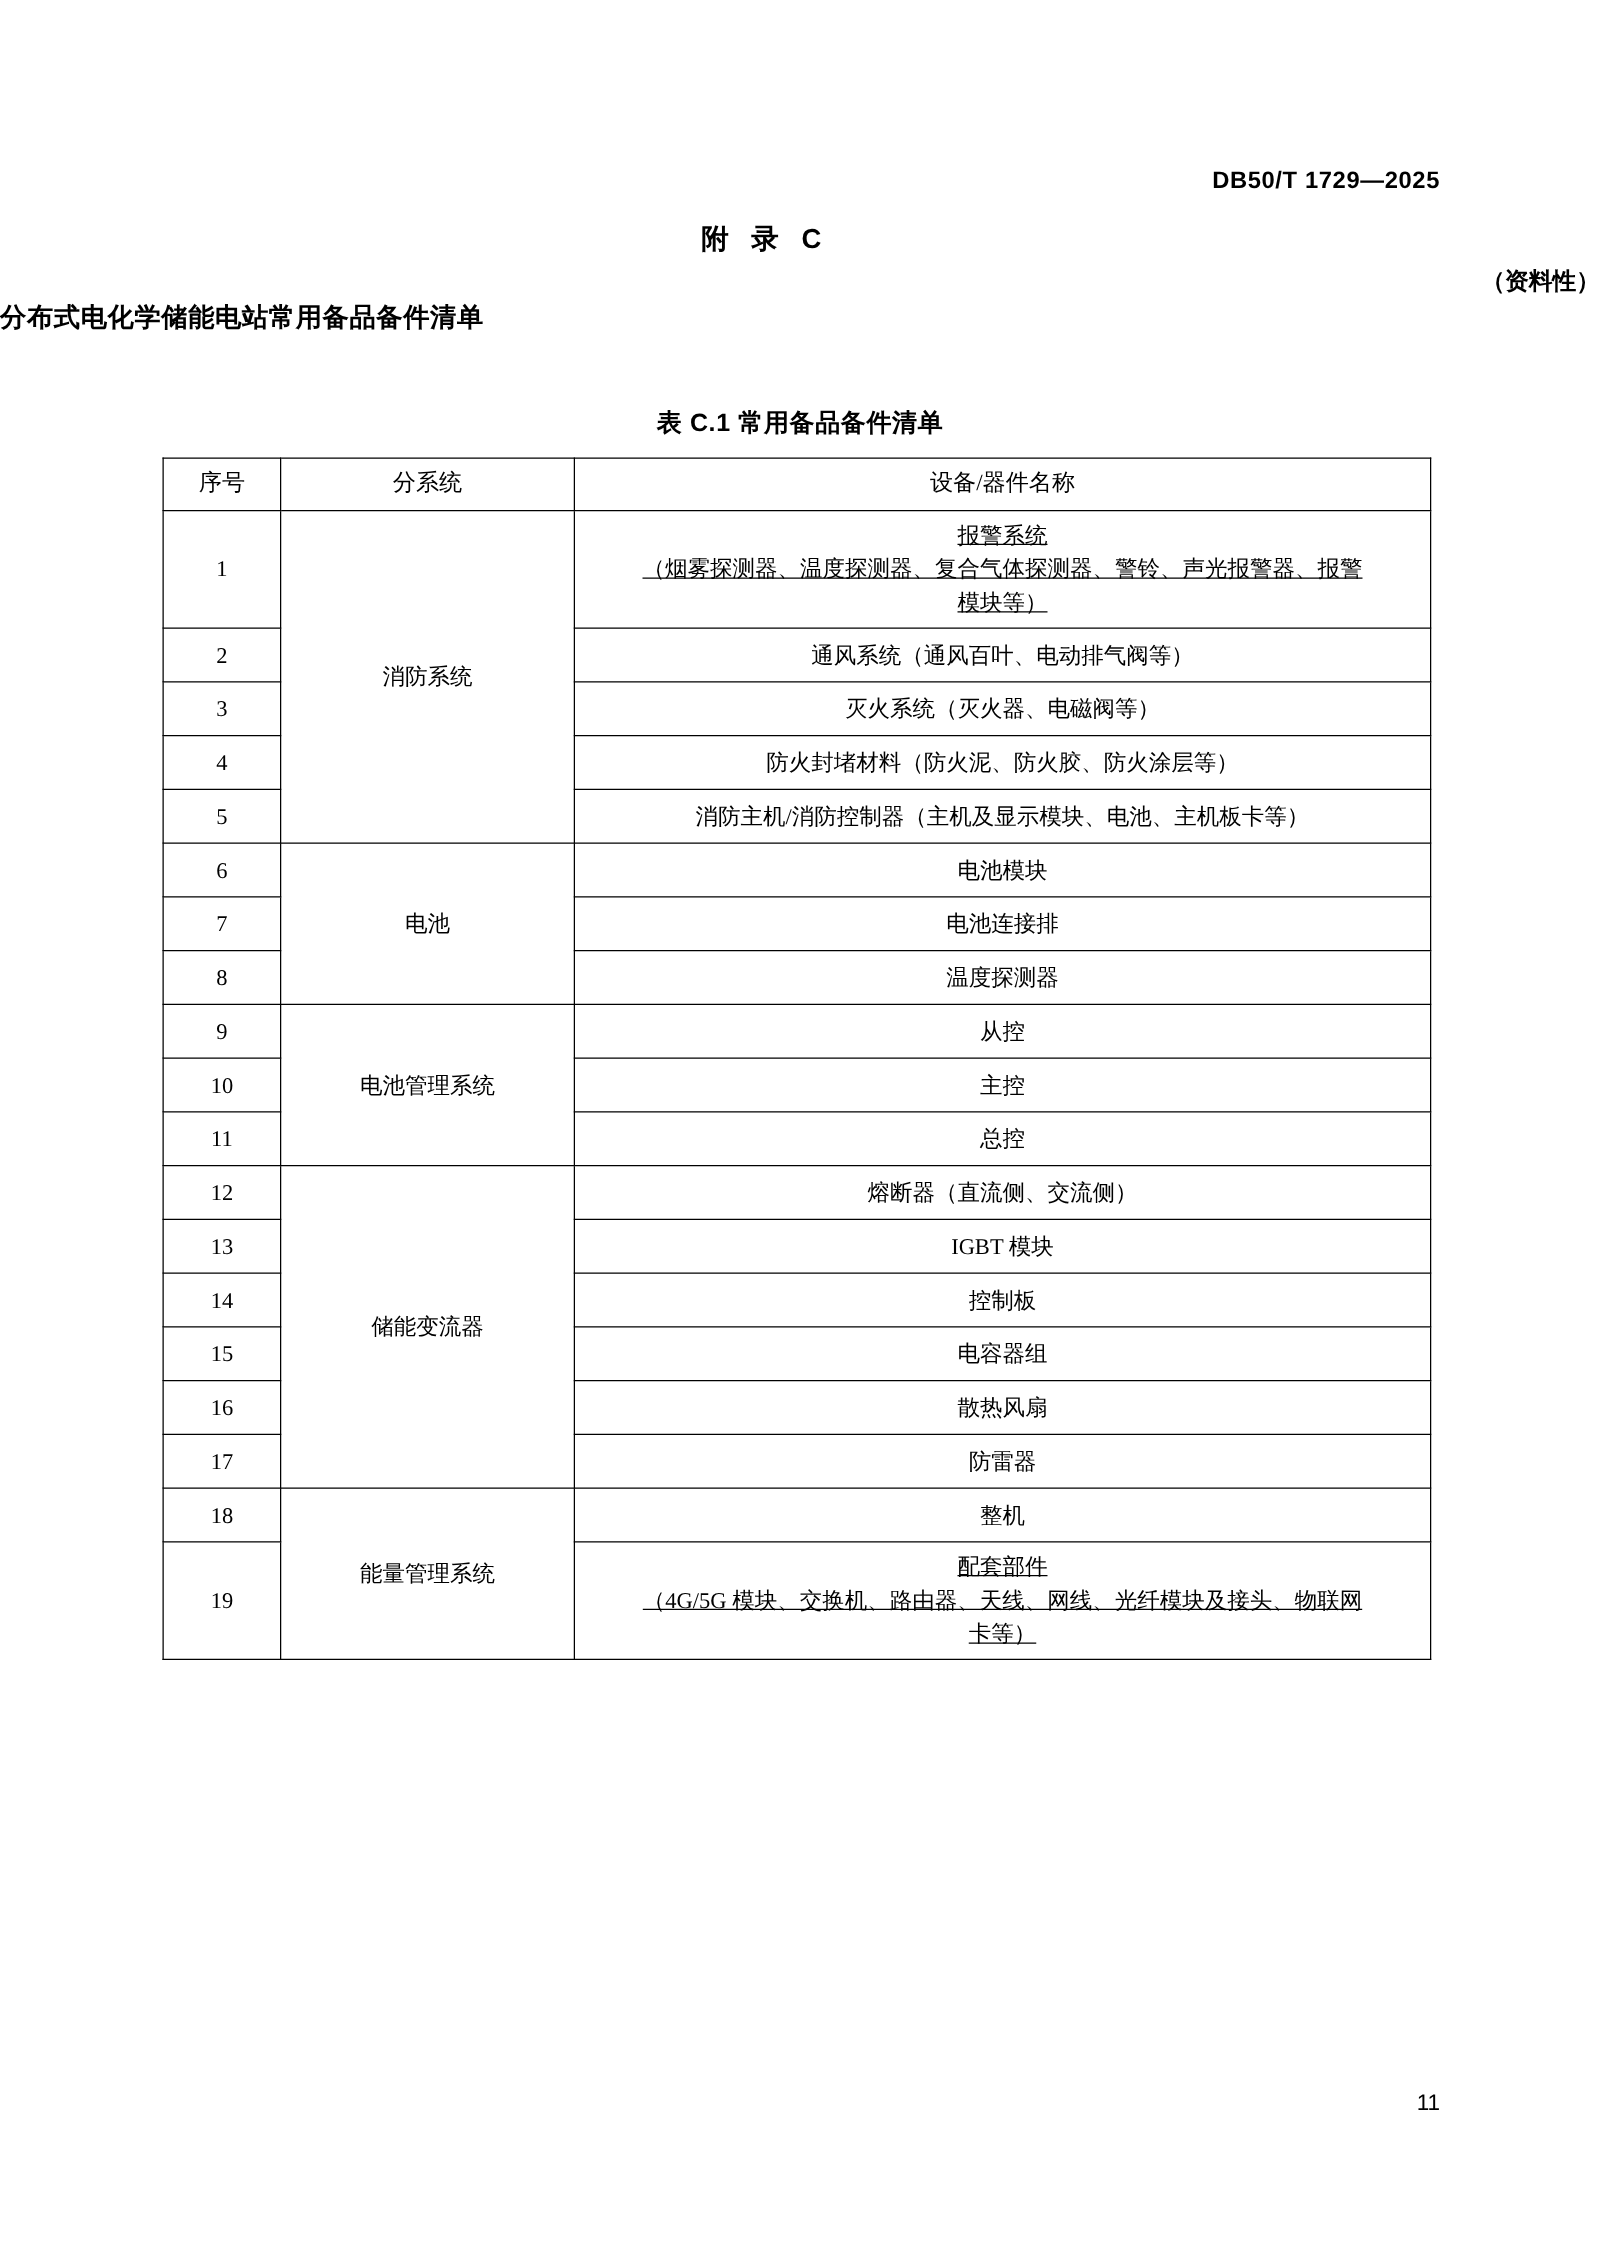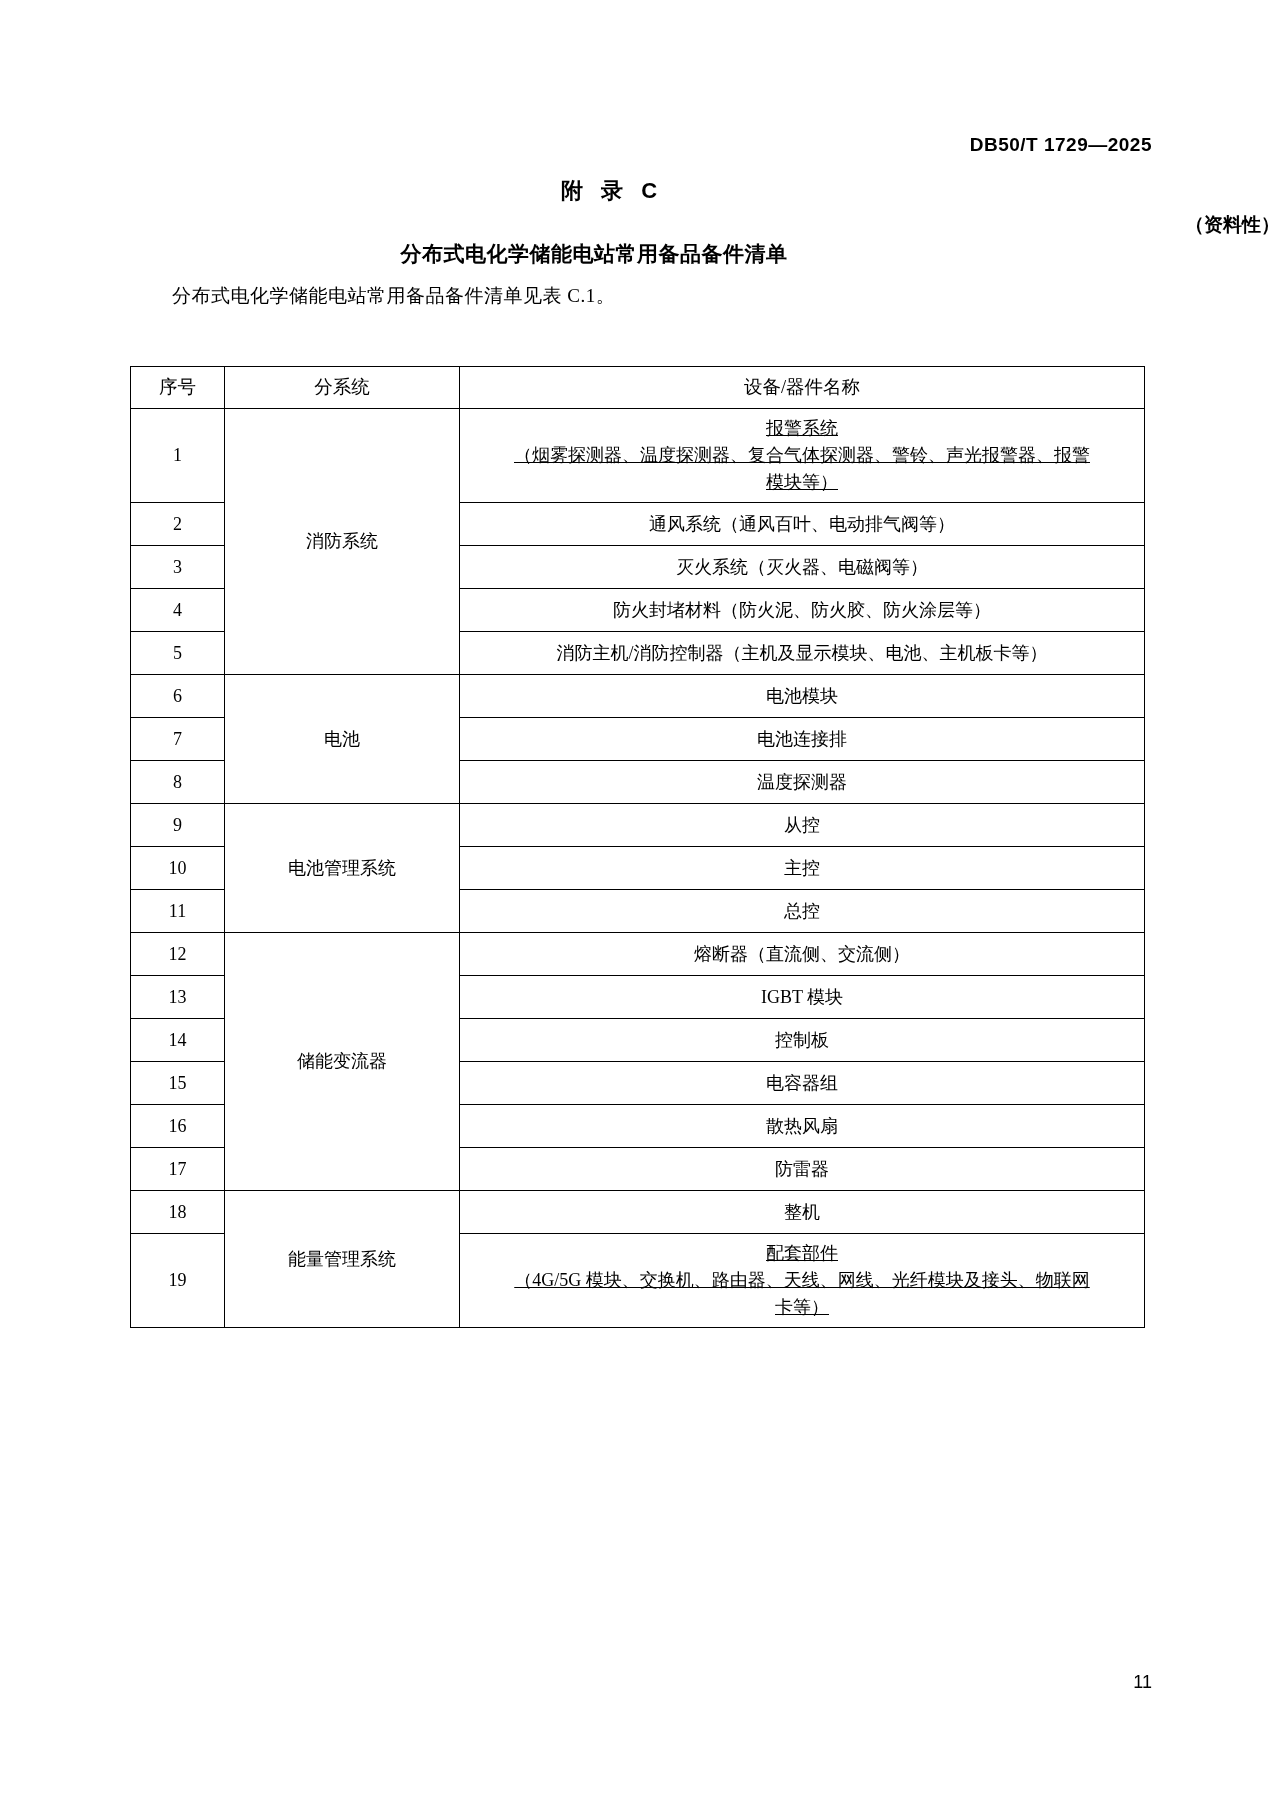--- a/index.html
+++ b/index.html
@@ -51,21 +51,20 @@
     text-align: right;
     font-family: "Liberation Sans", sans-serif;
     font-weight: bold;
     font-size: 19px;
   }
   .annex-name {
     position: absolute;
     left: 0;
     top: 240px;
     width: 1188px;
-    text-align: center;
     font-family: "Liberation Sans", sans-serif;
     font-weight: bold;
     font-size: 21px;
     letter-spacing: 0.5px;
   }
   .body-para {
     position: absolute;
     left: 172px;
     top: 283px;
     font-size: 19px;
@@ -126,22 +125,22 @@
 <body>
 
 <div class="page">
 
   <div class="header-code">DB50/T 1729—2025</div>
 
   <div class="annex-title">附 录 C</div>
   <div class="annex-sub">（资料性）</div>
   <div class="annex-name">分布式电化学储能电站常用备品备件清单</div>
 
-  <div class="body-para">分布式电化学储能电站常用备品备件清单见表 C.1。</div>
-
+
+  <div class="table-caption">表 C.1 常用备品备件清单</div>
 
   <table class="spare">
     <colgroup>
       <col class="col-no">
       <col class="col-sub">
       <col class="col-dev">
     </colgroup>
     <thead>
       <tr>
         <td>序号</td>

